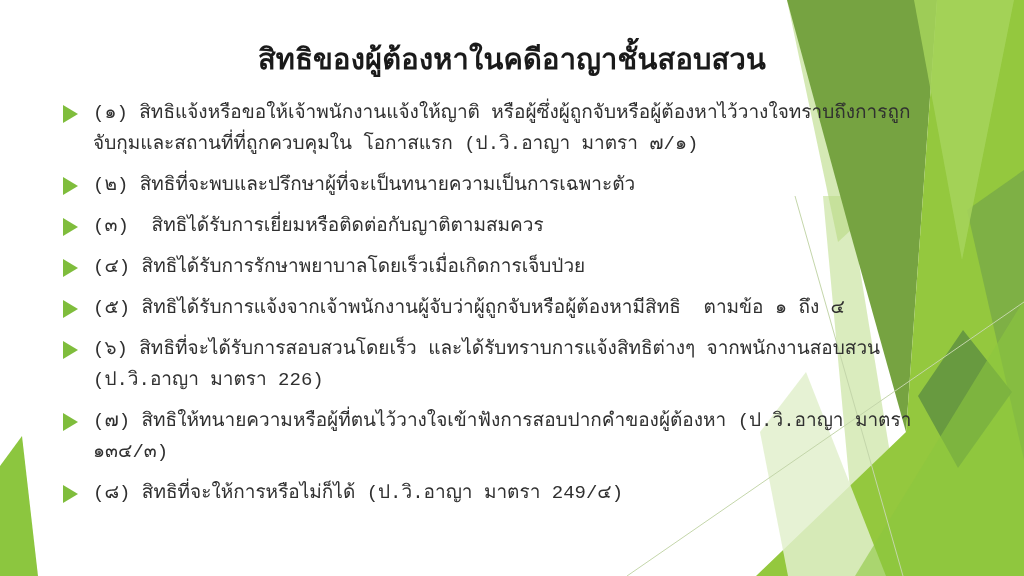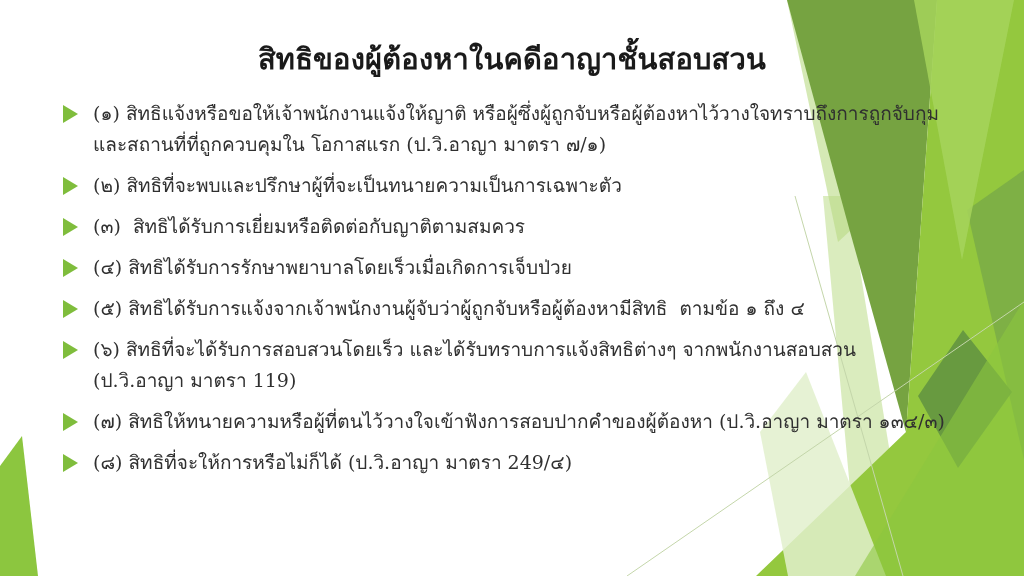--- a/index.html
+++ b/index.html
@@ -10,21 +10,21 @@
     position: relative;
     font-family: "DejaVu Serif", "Liberation Serif", serif;
   }
   .decor-svg {
     position: absolute; top: 0; left: 0;
     width: 1024px; height: 576px;
     z-index: 0;
   }
   .slide-content {
     position: relative; z-index: 1;
-    width: 100%; height: 100%;
+    width: 100%; height: 100%; font-family: Liberation Mono, monospace;
   }
   .slide-title {
     margin: 0;
     padding-top: 36px;
     text-align: center;
     font-size: 29px;
     font-weight: 600;
     letter-spacing: 0.2px;
     color: #1a1a1a;
   }
@@ -97,21 +97,21 @@
     <li class="bullet-row">
       <span class="bullet-arrow"></span>
       <span class="bullet-text">(๔) สิทธิได้รับการรักษาพยาบาลโดยเร็วเมื่อเกิดการเจ็บป่วย</span>
     </li>
     <li class="bullet-row">
       <span class="bullet-arrow"></span>
       <span class="bullet-text">(๕) สิทธิได้รับการแจ้งจากเจ้าพนักงานผู้จับว่าผู้ถูกจับหรือผู้ต้องหามีสิทธิ  ตามข้อ ๑ ถึง ๔</span>
     </li>
     <li class="bullet-row">
       <span class="bullet-arrow"></span>
-      <span class="bullet-text">(๖) สิทธิที่จะได้รับการสอบสวนโดยเร็ว และได้รับทราบการแจ้งสิทธิต่างๆ จากพนักงานสอบสวน (ป.วิ.อาญา มาตรา 119)</span>
+      <span class="bullet-text">(๖) สิทธิที่จะได้รับการสอบสวนโดยเร็ว และได้รับทราบการแจ้งสิทธิต่างๆ จากพนักงานสอบสวน (ป.วิ.อาญา มาตรา 226)</span>
     </li>
     <li class="bullet-row">
       <span class="bullet-arrow"></span>
       <span class="bullet-text">(๗) สิทธิให้ทนายความหรือผู้ที่ตนไว้วางใจเข้าฟังการสอบปากคำของผู้ต้องหา (ป.วิ.อาญา มาตรา ๑๓๔/๓)</span>
     </li>
     <li class="bullet-row">
       <span class="bullet-arrow"></span>
       <span class="bullet-text">(๘) สิทธิที่จะให้การหรือไม่ก็ได้ (ป.วิ.อาญา มาตรา 249/๔)</span>
     </li>
   </ul>

